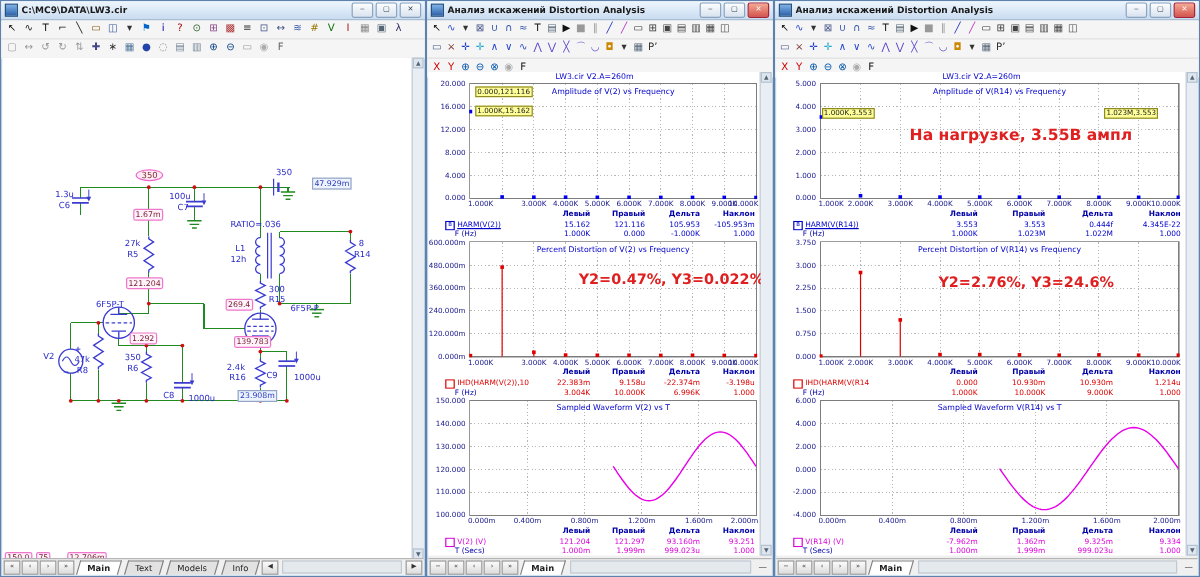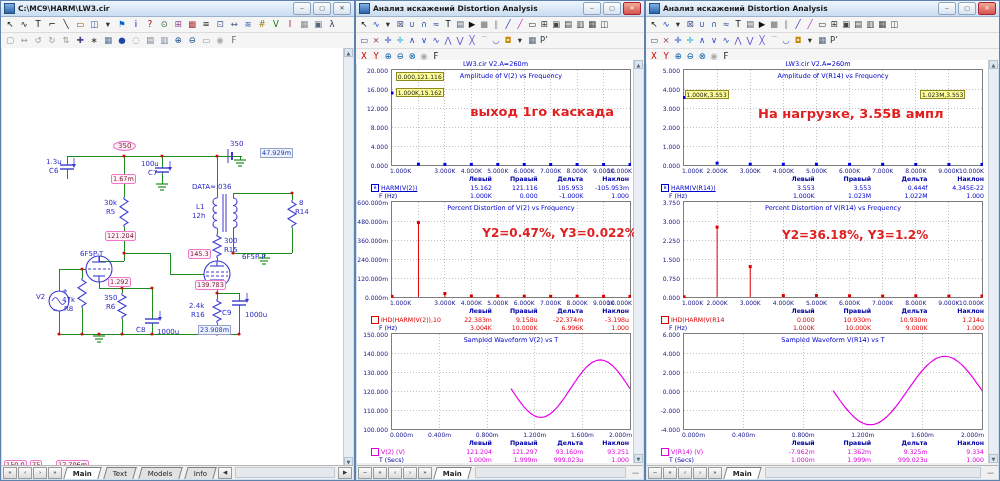--- a/index.html
+++ b/index.html
@@ -54,21 +54,21 @@
   .rlbl{display:flex;align-items:center;gap:2px;padding-left:14px;overflow:hidden;white-space:nowrap;}
   .rlbl2{padding-left:22px;color:#0000a8;white-space:nowrap;}
   .sw{width:6px;height:6px;border:1px solid currentColor;font-size:4.5px;line-height:6px;text-align:center;flex:0 0 auto;background:#fff;}
 </style>
 </head>
 <body>
 
 <div class="win" id="win-left">
   <div class="titlebar">
     <span class="wicon"></span>
-    <span class="title">C:\MC9\HARM\LW3.cir</span>
+    <span class="title">C:\MC9\DATA\LW3.cir</span>
     <span class="winbtns">
       <span class="wbtn">‒</span>
       <span class="wbtn">▢</span>
       <span class="wbtn">✕</span>
     </span>
   </div>
   <div class="toolbar" id="lt1">
       <span class="ticon" style="color: rgb(17, 17, 17);">↖</span>
       <span class="ticon" style="color: rgb(17, 17, 17);">∿</span>
       <span class="ticon" style="color: rgb(17, 17, 17);">T</span>
@@ -234,23 +234,23 @@
         <circle cx="237" cy="286" r="1.6" fill="#cc1111"></circle>
         <circle cx="231" cy="205" r="1.6" fill="#cc1111"></circle>
         <circle cx="290" cy="145" r="1.6" fill="#cc1111"></circle>
       </svg>
     <div id="schlabels">
         <span class="lb c" style="left: 44px; top: 110px;">1.3u</span>
         <span class="lb c" style="left: 47px; top: 119px;">C6</span>
         <span class="lb c" style="left: 139px; top: 112px;">100u</span>
         <span class="lb c" style="left: 146px; top: 121px;">C7</span>
         <span class="lb c" style="left: 228px; top: 92px;">350</span>
-        <span class="lb c" style="left: 102px; top: 151px;">30k</span>
+        <span class="lb c" style="left: 102px; top: 151px;">27k</span>
         <span class="lb c" style="left: 104px; top: 160px;">R5</span>
-        <span class="lb c" style="left: 190px; top: 135px;">DATA=.036</span>
+        <span class="lb c" style="left: 190px; top: 135px;">RATIO=.036</span>
         <span class="lb c" style="left: 194px; top: 155px;">L1</span>
         <span class="lb c" style="left: 190px; top: 164px;">12h</span>
         <span class="lb c" style="left: 222px; top: 189px;">300</span>
         <span class="lb c" style="left: 222px; top: 198px;">R15</span>
         <span class="lb c" style="left: 297px; top: 151px;">8</span>
         <span class="lb c" style="left: 293px; top: 160px;">R14</span>
         <span class="lb c" style="left: 78px; top: 202px;">6F5P-T</span>
         <span class="lb c" style="left: 240px; top: 205px;">6F5P-P</span>
         <span class="lb c" style="left: 34px; top: 245px;">V2</span>
         <span class="lb c" style="left: 60px; top: 248px;">47k</span>
@@ -259,21 +259,21 @@
         <span class="lb c" style="left: 104px; top: 255px;">R6</span>
         <span class="lb c" style="left: 187px; top: 254px;">2.4k</span>
         <span class="lb c" style="left: 189px; top: 263px;">R16</span>
         <span class="lb c" style="left: 134px; top: 278px;">C8</span>
         <span class="lb c" style="left: 155px; top: 280px;">1000u</span>
         <span class="lb c" style="left: 220px; top: 261px;">C9</span>
         <span class="lb c" style="left: 243px; top: 263px;">1000u</span>
         <span class="lb o" style="left: 111px; top: 93px;">350</span>
         <span class="lb n" style="left: 109px; top: 126px;">1.67m</span>
         <span class="lb n" style="left: 103px; top: 183px;">121.204</span>
-        <span class="lb n" style="left: 186px; top: 201px;">145.3</span>
+        <span class="lb n" style="left: 186px; top: 201px;">269.4</span>
         <span class="lb n" style="left: 106px; top: 229px;">1.292</span>
         <span class="lb n" style="left: 193px; top: 232px;">139.783</span>
         <span class="lb b" style="left: 258px; top: 100px;">47.929m</span>
         <span class="lb b" style="left: 196px; top: 277px;">23.908m</span>
         <span class="lb n" style="left: 2px; top: 412px;">150.0</span>
         <span class="lb n" style="left: 28px; top: 412px;">75</span>
         <span class="lb n" style="left: 54px; top: 412px;">12.706m</span>
       </div>
   </div>
   <div class="vscroll">
@@ -394,21 +394,21 @@
                 <rect x="-0.5" y="22.480500000000006" width="3" height="3" fill="#0000ee"></rect>
                 <rect x="25.944444444444443" y="93.645" width="3" height="3" fill="#0000ee"></rect>
                 <rect x="52.388888888888886" y="93.835" width="3" height="3" fill="#0000ee"></rect>
                 <rect x="78.83333333333333" y="93.835" width="3" height="3" fill="#0000ee"></rect>
                 <rect x="105.27777777777777" y="93.93" width="3" height="3" fill="#0000ee"></rect>
                 <rect x="131.72222222222223" y="93.93" width="3" height="3" fill="#0000ee"></rect>
                 <rect x="158.16666666666666" y="94.025" width="3" height="3" fill="#0000ee"></rect>
                 <rect x="184.61111111111111" y="94.025" width="3" height="3" fill="#0000ee"></rect>
                 <rect x="211.05555555555554" y="94.025" width="3" height="3" fill="#0000ee"></rect>
                 <rect x="237.5" y="94.12" width="3" height="3" fill="#0000ee"></rect>
-              </svg><div class="tag" style="left: 4.8px; top: 2.91px;">0.000,121.116</div><div class="tag" style="left: 4.8px; top: 19.4px;">1.000K,15.162</div><div class="note" style="left: 79.2px; top: 34.92px; font-size: 13px;">выход 1го каскада</div></div>
+              </svg><div class="tag" style="left: 4.8px; top: 2.91px;">0.000,121.116</div><div class="tag" style="left: 4.8px; top: 19.4px;">1.000K,15.162</div></div>
           </div>
           <div class="xlabels" style="margin-left: 34px; width: 240px;">
             <span style="left: -1px;">1.000K</span>
             <span style="left: 53.8889px; transform: translateX(-50%);">3.000K</span>
             <span style="left: 80.3333px; transform: translateX(-50%);">4.000K</span>
             <span style="left: 106.778px; transform: translateX(-50%);">5.000K</span>
             <span style="left: 133.222px; transform: translateX(-50%);">6.000K</span>
             <span style="left: 159.667px; transform: translateX(-50%);">7.000K</span>
             <span style="left: 186.111px; transform: translateX(-50%);">8.000K</span>
             <span style="left: 212.556px; transform: translateX(-50%);">9.000K</span>
@@ -756,21 +756,21 @@
                 <rect x="165.05555555555557" y="93.23333333333333" width="3" height="3" fill="#e00000"></rect>
                 <line x1="199.66666666666666" y1="96" x2="199.66666666666666" y2="94.98666666666666" stroke="#e00000" stroke-width="1"></line>
                 <rect x="198.16666666666666" y="93.48666666666666" width="3" height="3" fill="#e00000"></rect>
                 <line x1="232.77777777777777" y1="96" x2="232.77777777777777" y2="94.73333333333333" stroke="#e00000" stroke-width="1"></line>
                 <rect x="231.27777777777777" y="93.23333333333333" width="3" height="3" fill="#e00000"></rect>
                 <line x1="265.88888888888886" y1="96" x2="265.88888888888886" y2="94.98666666666666" stroke="#e00000" stroke-width="1"></line>
                 <rect x="264.38888888888886" y="93.48666666666666" width="3" height="3" fill="#e00000"></rect>
                 <line x1="299" y1="96" x2="299" y2="94.98666666666666" stroke="#e00000" stroke-width="1"></line>
                 <rect x="297.5" y="93.48666666666666" width="3" height="3" fill="#e00000"></rect>
                 <rect x="-0.5" y="94.24666666666667" width="3" height="3" fill="#e00000"></rect>
-              </svg><div class="note" style="left: 99px; top: 27.16px; font-size: 12px;">Y2=36.18%, Y3=1.2%</div></div>
+              </svg><div class="note" style="left: 99px; top: 27.16px; font-size: 12px;">Y2=2.76%, Y3=24.6%</div></div>
           </div>
           <div class="xlabels" style="margin-left: 36px; width: 300px;">
             <span style="left: -1px;">1.000K</span>
             <span style="left: 34.1111px; transform: translateX(-50%);">2.000K</span>
             <span style="left: 67.2222px; transform: translateX(-50%);">3.000K</span>
             <span style="left: 100.333px; transform: translateX(-50%);">4.000K</span>
             <span style="left: 133.444px; transform: translateX(-50%);">5.000K</span>
             <span style="left: 166.556px; transform: translateX(-50%);">6.000K</span>
             <span style="left: 199.667px; transform: translateX(-50%);">7.000K</span>
             <span style="left: 232.778px; transform: translateX(-50%);">8.000K</span>

